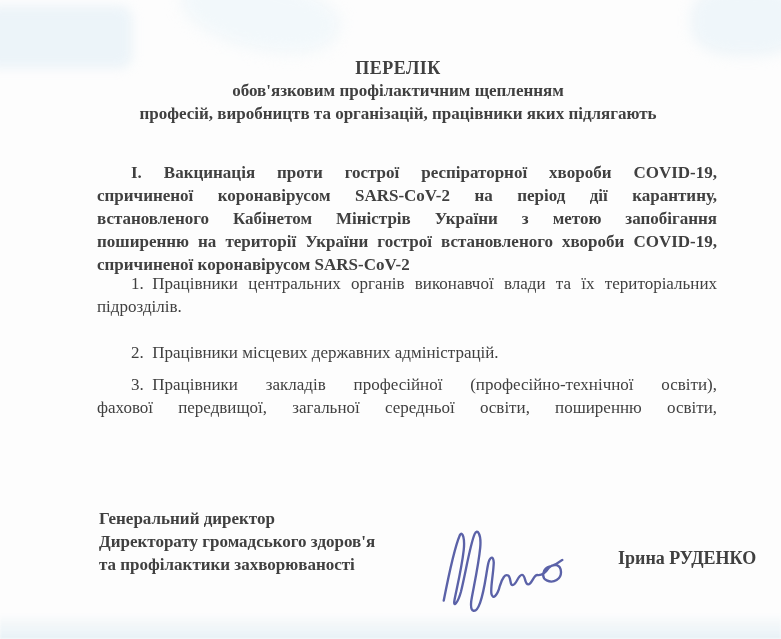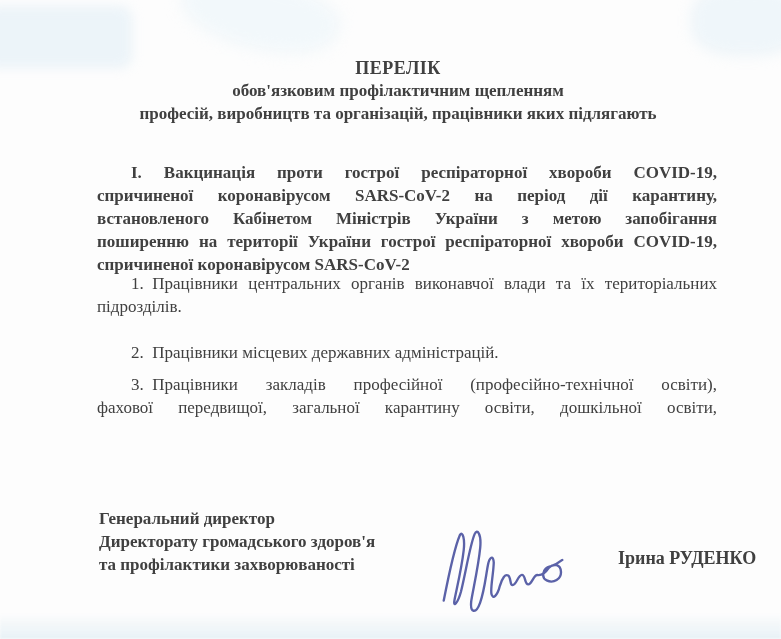--- a/index.html
+++ b/index.html
@@ -87,36 +87,36 @@
   <header class="title-block">
     <div class="doc-title">ПЕРЕЛІК</div>
     <div class="doc-subtitle">обов'язковим профілактичним щепленням</div>
     <div class="doc-subtitle">професій, виробництв та організацій, працівники яких підлягають</div>
   </header>
 
   <section class="textblock intro bold">
     <div class="line j indent">І. Вакцинація проти гострої респіраторної хвороби COVID-19,</div>
     <div class="line j">спричиненої коронавірусом SARS-CoV-2 на період дії карантину,</div>
     <div class="line j">встановленого Кабінетом Міністрів України з метою запобігання</div>
-    <div class="line j">поширенню на території України гострої респіраторної хвороби COVID-19,</div>
+    <div class="line j">поширенню на території України гострої встановленого хвороби COVID-19,</div>
     <div class="line">спричиненої коронавірусом SARS-CoV-2</div>
   </section>
 
   <section class="textblock item-1">
     <div class="line j indent">1. Працівники центральних органів виконавчої влади та їх територіальних</div>
     <div class="line">підрозділів.</div>
   </section>
 
   <section class="textblock item-2">
     <div class="line indent">2. Працівники місцевих державних адміністрацій.</div>
   </section>
 
   <section class="textblock item-3">
     <div class="line j indent">3. Працівники закладів професійної (професійно-технічної освіти),</div>
-    <div class="line j">фахової передвищої, загальної карантину освіти, дошкільної освіти,</div>
+    <div class="line j">фахової передвищої, загальної середньої освіти, поширенню освіти,</div>
   </section>
 
   <footer class="signature-area">
     <div class="sig-position">
       <div class="line bold">Генеральний директор</div>
       <div class="line bold">Директорату громадського здоров'я</div>
       <div class="line bold">та профілактики захворюваності</div>
     </div>
 
     <svg class="sig-ink" width="138" height="98" viewBox="0 0 138 100" fill="none">

